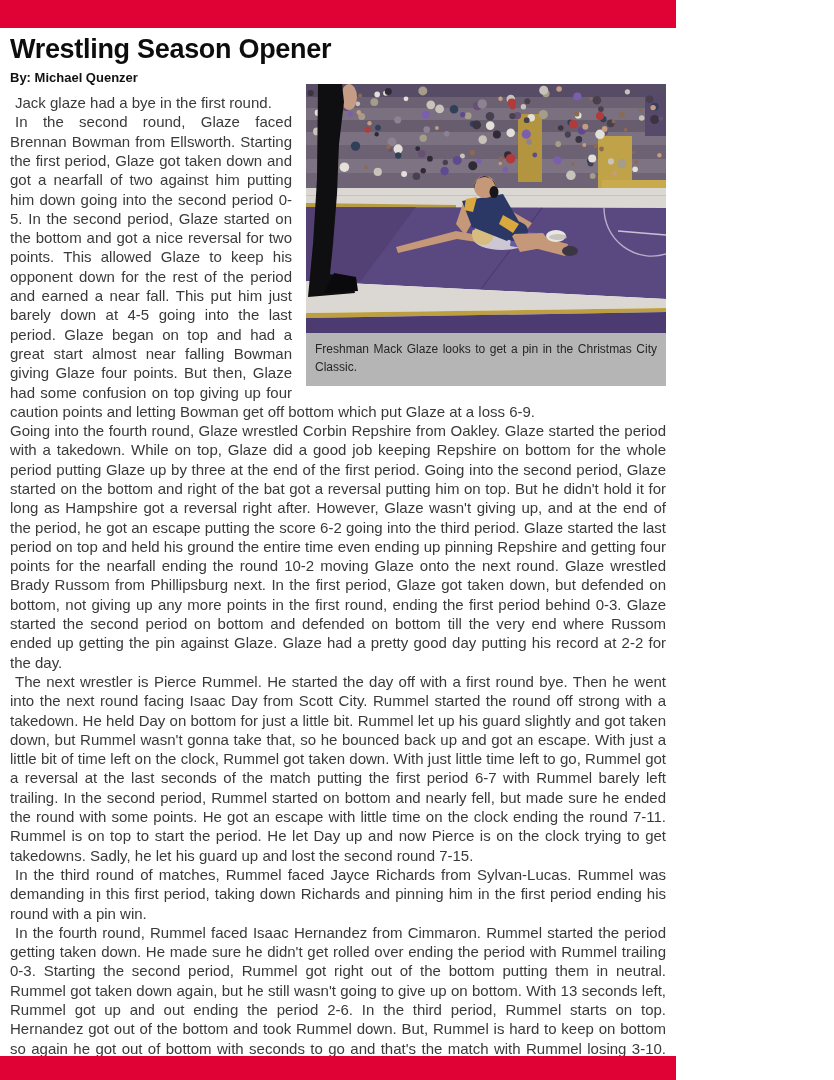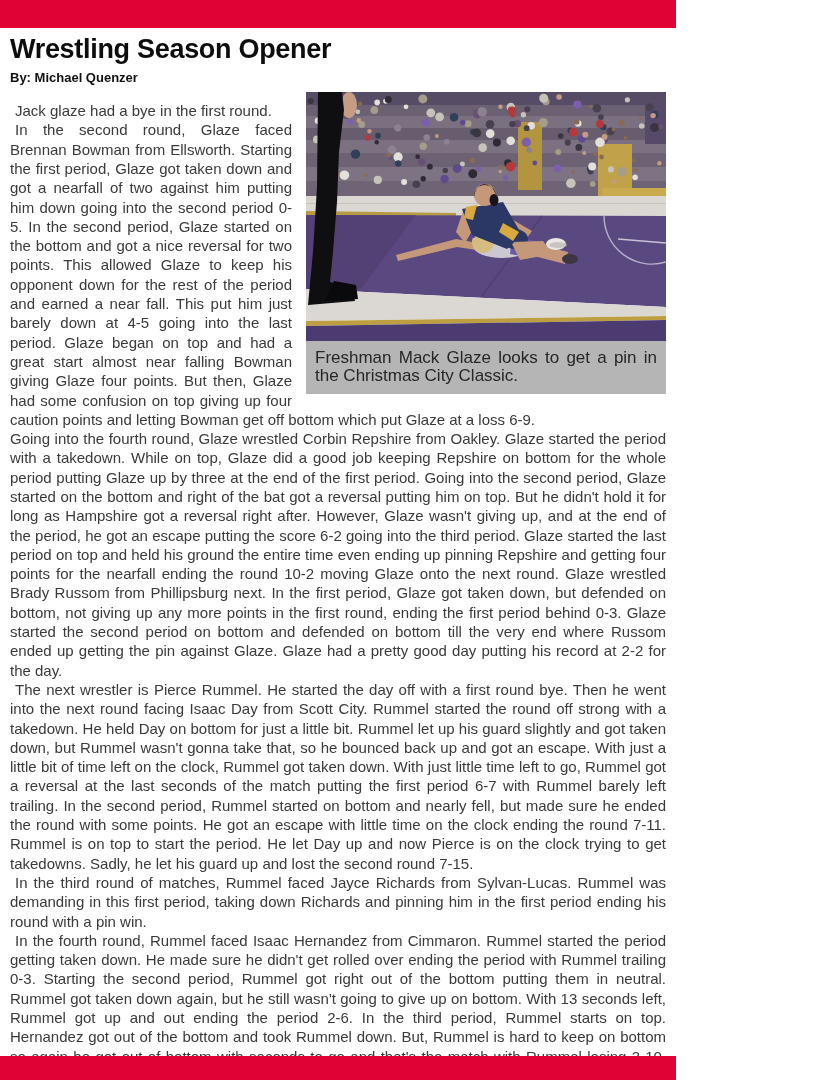--- a/index.html
+++ b/index.html
@@ -15,21 +15,21 @@
   .content{padding:0 10px;}
   .title{
     margin:6px 0 0 0;
     font-size:27px;
     font-weight:800;
     letter-spacing:-0.3px;
     color:#0d0d0d;
     line-height:1.15;
   }
   .byline{
-    margin:5px 0 16px 0;
+    margin:5px 0 8px 0;
     font-size:13px;
     font-weight:700;
     color:#111111;
   }
   .body-text{
     margin-top:7px;
     font-size:15px;
     line-height:19.3px;
     color:#3a3a3a;
     text-align:justify;
@@ -43,21 +43,21 @@
     width:360px;
     margin:-9px 0 10px 14px;
     padding:0;
   }
   figure.wrestling-figure svg{
     display:block;
     width:360px;height:249px;
   }
   figcaption.photo-caption{
     padding:8px 9px 10px 9px;
-    font-size:17px;
+    font-size:12px;
     line-height:17.5px;
     color:#262626;
     text-align:justify;
   }
 </style>
 </head>
 <body>
 
 <div class="page">
 

